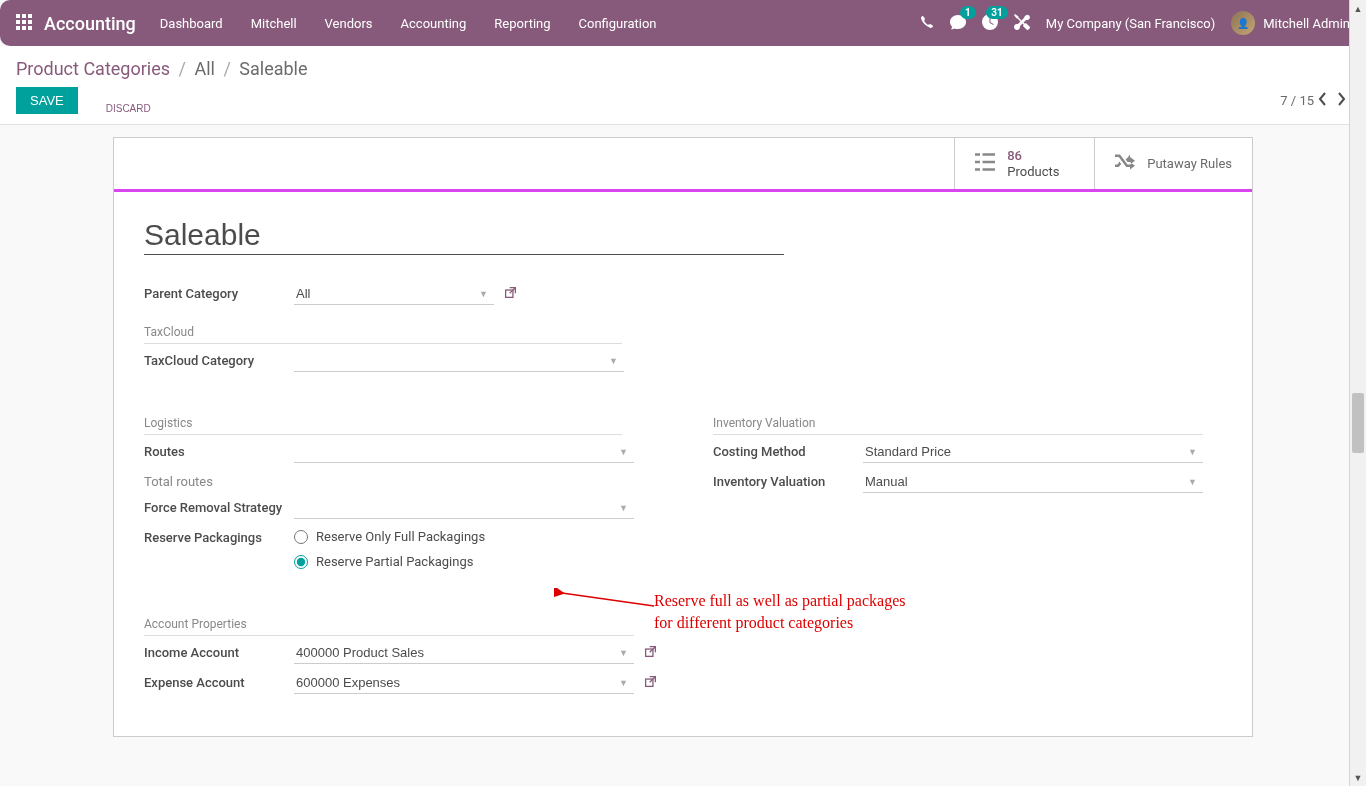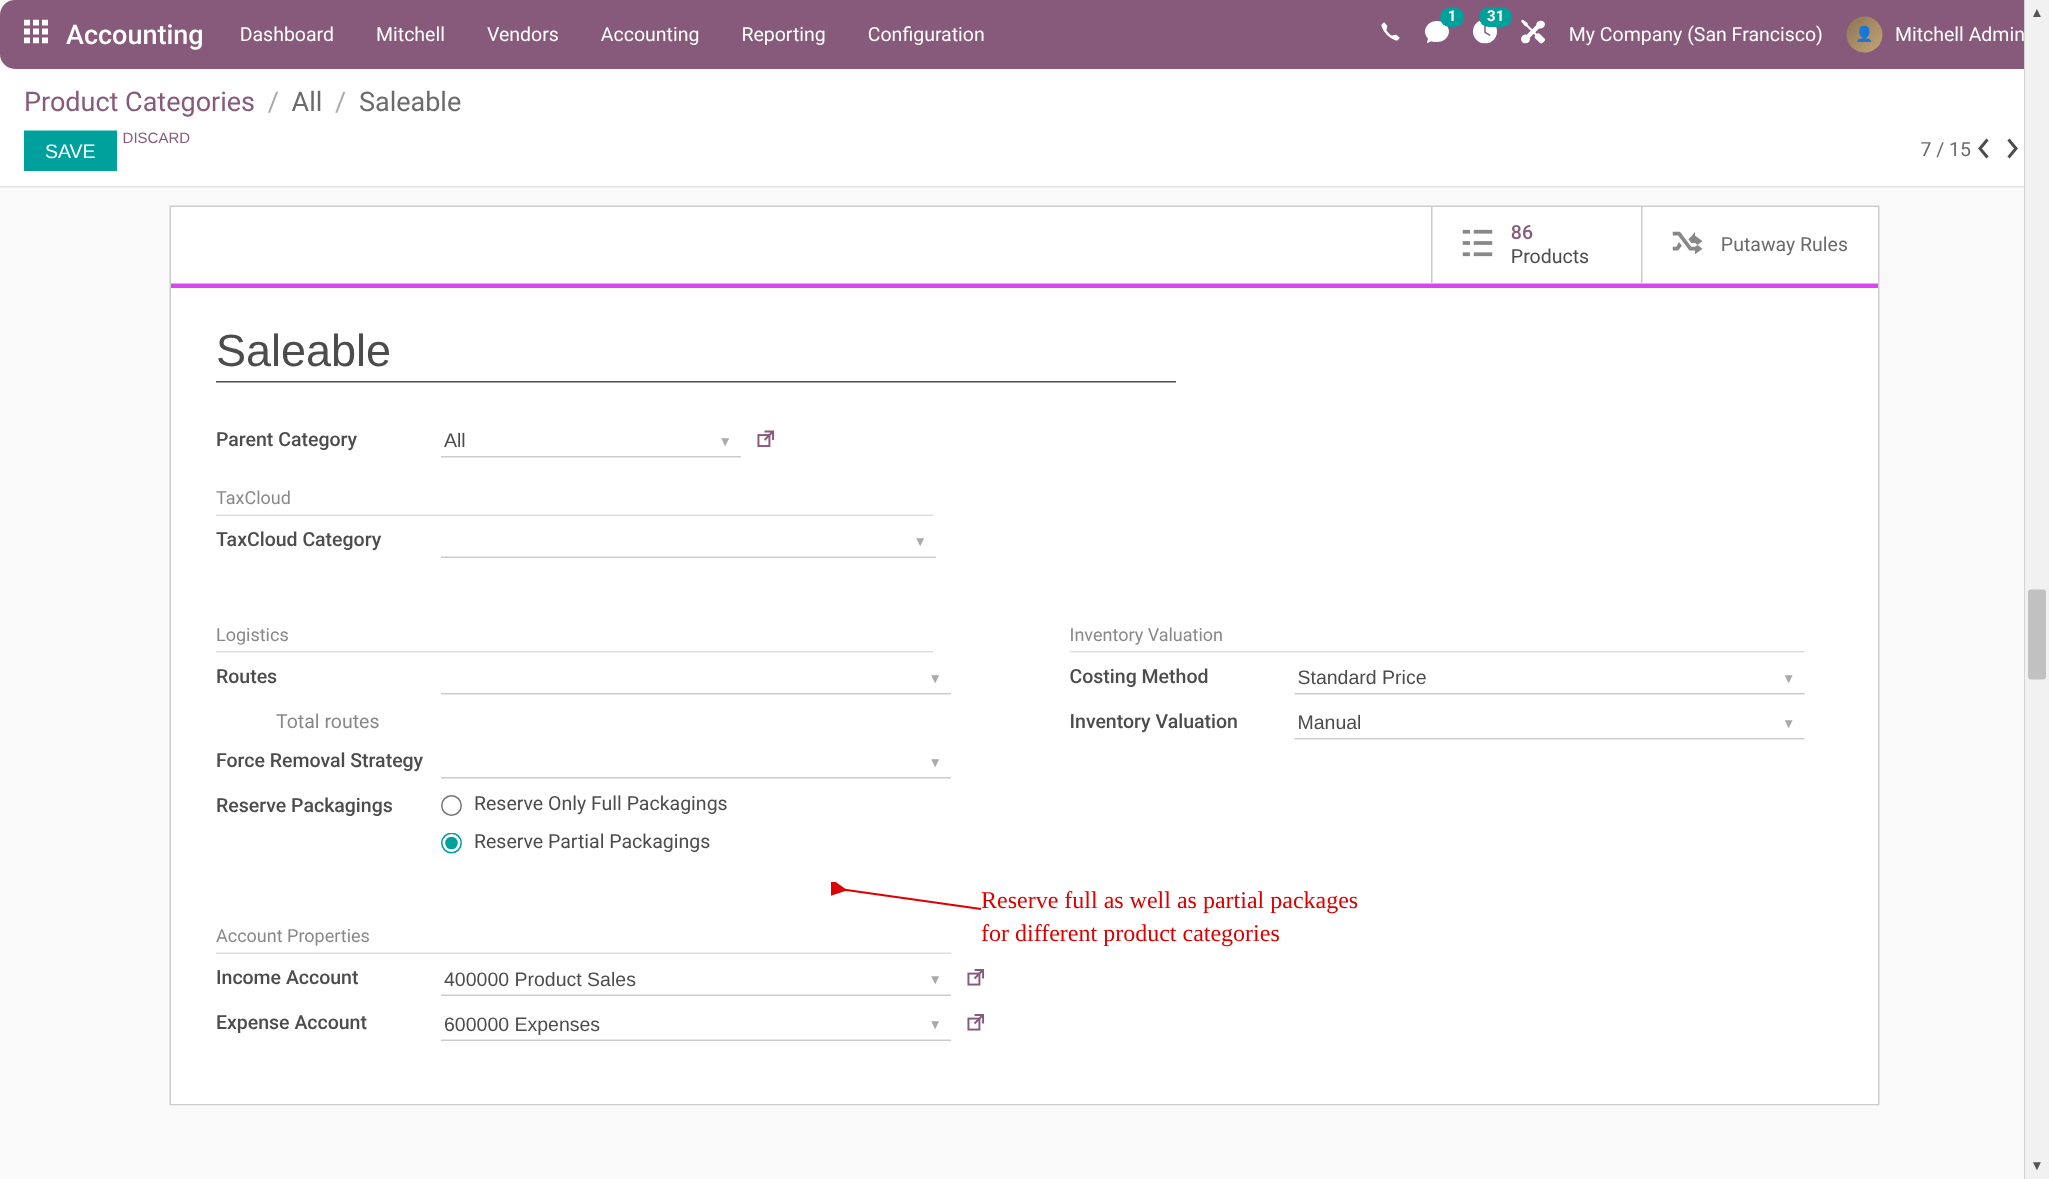--- a/index.html
+++ b/index.html
@@ -15,21 +15,21 @@
     .badge { position: absolute; top: -8px; right: -10px; background: #00a09d; color: white; border-radius: 10px; padding: 1px 5px; font-size: 10px; font-weight: bold; }
     .company-name { font-size: 13px; }
     .user-info { display: flex; align-items: center; gap: 8px; }
     .avatar { width: 24px; height: 24px; border-radius: 50%; background: linear-gradient(135deg, #8b7355, #c4a574); display: flex; align-items: center; justify-content: center; font-size: 10px; }
     
     .control-panel { background: white; padding: 12px 16px 10px; border-bottom: 1px solid #e2e2e2; }
     .breadcrumb { font-size: 18px; color: #6b6b6b; margin-bottom: 8px; }
     .breadcrumb-link { color: #875a7b; cursor: pointer; }
     .breadcrumb-sep { color: #aaa; margin: 0 4px; }
     .cp-row2 { display: flex; justify-content: space-between; align-items: center; }
-    .cp-buttons { display: flex; gap: 4px; align-items: flex-start; }
+    .cp-buttons { display: flex; gap: 28px; align-items: flex-end; }
     .btn-save { background: #00a09d; color: white; border: none; padding: 6px 14px; font-size: 13px; font-weight: 500; cursor: pointer; }
     .btn-discard { background: none; color: #875a7b; border: none; font-size: 10px; font-weight: 400; cursor: pointer; }
     .pager { display: flex; align-items: center; color: #6b6b6b; font-size: 13px; }
     .pager-arrow { cursor: pointer; padding: 2px 4px; }
     
     .main-wrap { display: flex; justify-content: center; padding: 0 16px; }
     .form-sheet { background: white; border: 1px solid #ccc; width: 100%; max-width: 1140px; margin-top: 12px; padding-bottom: 24px; }
     
     .button-box { display: flex; justify-content: flex-end; border-bottom: 3px solid #d946ef; }
     .stat-button { border-left: 1px solid #ccc; padding: 10px 20px; display: flex; align-items: center; gap: 12px; cursor: pointer; min-width: 140px; }
@@ -42,21 +42,21 @@
     .oe-title-label { font-size: 12px; color: #6b6b6b; font-weight: 500; margin-bottom: 2px; }
     .oe-title-input { font-size: 30px; font-weight: 400; color: #4c4c4c; border: none; border-bottom: 1px solid #4c4c4c; width: 640px; padding: 2px 0 2px 0; outline: none; }
     
     .form-group-outer { display: flex; gap: 60px; margin-top: 24px; }
     .col { flex: 1; }
     
     .group-title { font-size: 12px; color: #888; margin: 20px 0 6px 0; padding-bottom: 4px; border-bottom: 1px solid #ddd; width: 478px; }
     
     .field-row { display: flex; margin-bottom: 8px; align-items: flex-start; }
     .field-label { width: 150px; font-size: 13px; font-weight: 500; color: #4c4c4c; padding-top: 3px; }
-    .field-label.muted { color: #888; font-weight: 400; margin-left: 40px; }
+    .field-label.muted { color: #888; font-weight: 400; }
     .field-widget { flex: 1; position: relative; display: flex; align-items: center; gap: 10px; }
     .m2o { border: none; border-bottom: 1px solid #ccc; font-size: 13px; padding: 3px 20px 3px 2px; color: #4c4c4c; outline: none; width: 200px; background: white; }
     .m2o-wide { width: 330px; }
     .m2o-wider { width: 340px; }
     .caret { position: absolute; pointer-events: none; color: #aaa; font-size: 9px; top: 6px; }
     .ext-link { color: #875a7b; cursor: pointer; }
     
     .radio-group { display: flex; flex-direction: column; gap: 10px; padding-top: 2px; }
     .radio-item { display: flex; align-items: center; gap: 8px; font-size: 13px; }
     .radio-item input { accent-color: #00a09d; width: 14px; height: 14px; }

